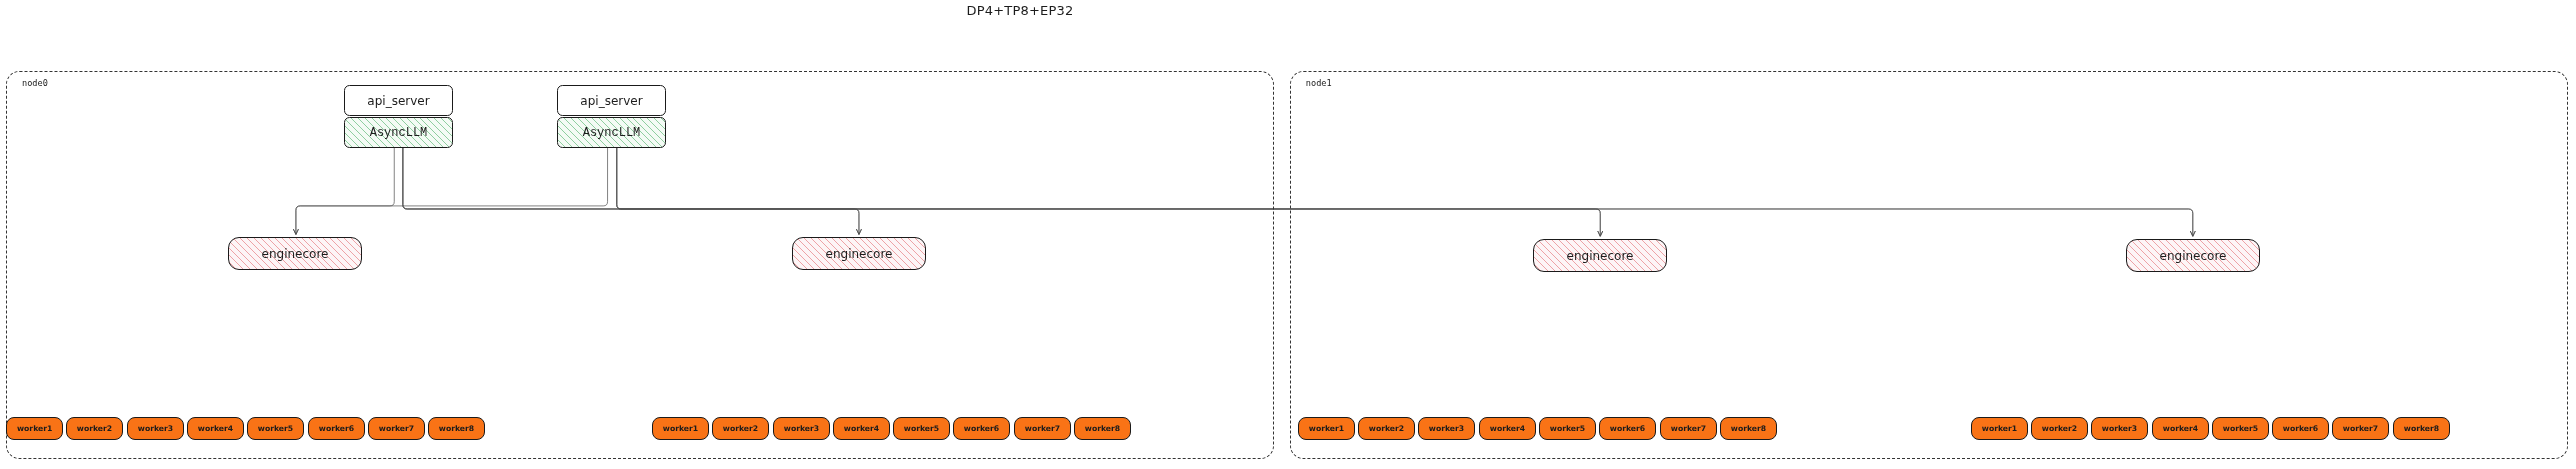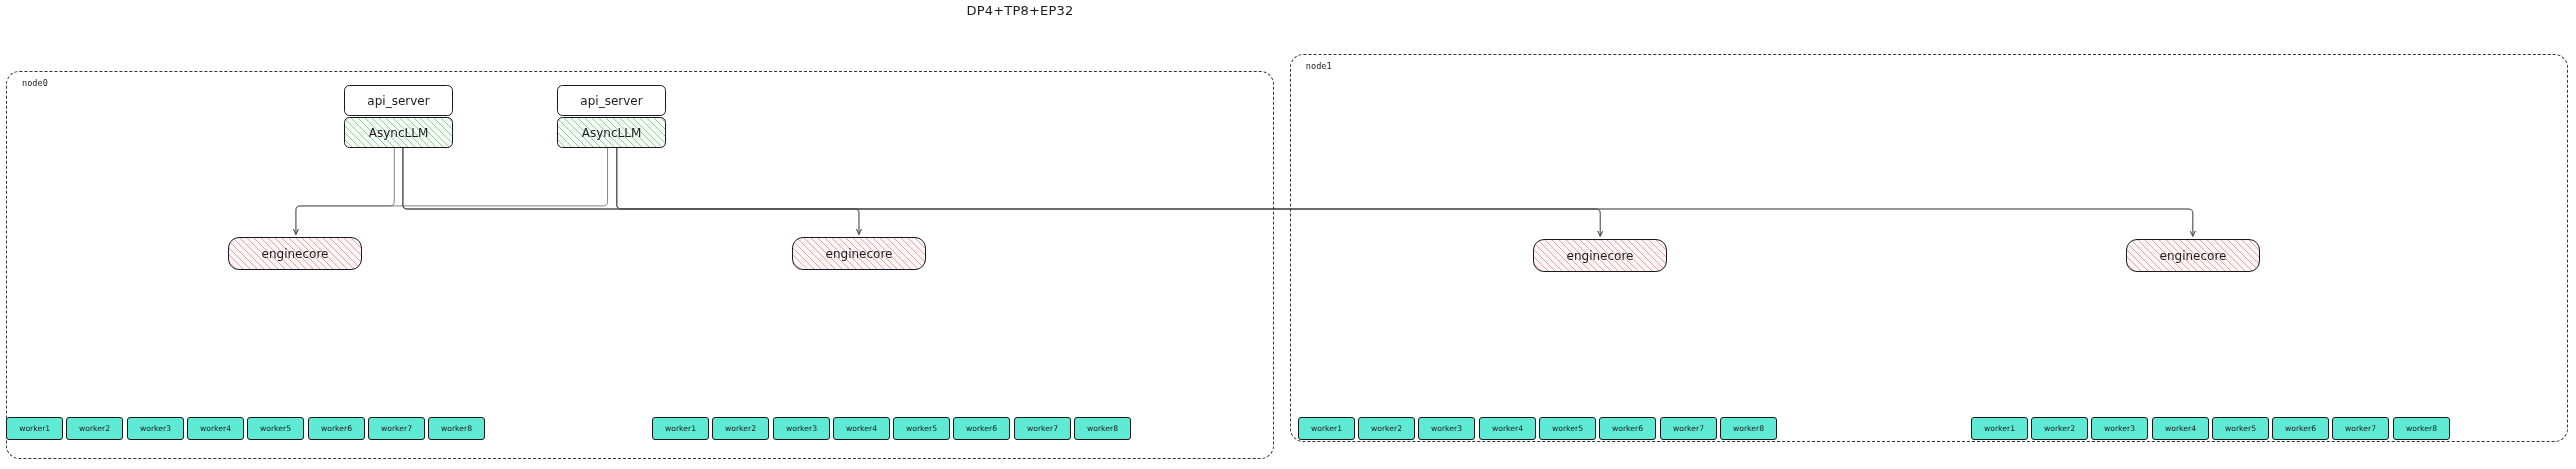--- a/index.html
+++ b/index.html
@@ -77,39 +77,41 @@
   
   .box-async {
     background-color: #f4fbf5;
     background-image: repeating-linear-gradient(
       45deg,
       rgba(60,170,90,0.55) 0px,
       rgba(60,170,90,0.55) 0.7px,
       rgba(0,0,0,0) 0.7px,
       rgba(0,0,0,0) 4.9px
     );
+    font-family: Liberation Mono, monospace;
   }
 
   
   .box-engine {
     background-color: #fdf5f6;
     background-image: repeating-linear-gradient(
       45deg,
       rgba(225,95,100,0.55) 0px,
       rgba(225,95,100,0.55) 0.7px,
       rgba(0,0,0,0) 0.7px,
       rgba(0,0,0,0) 4.9px
     );
     border-radius: 11px;
   }
 
   .box-worker {
-    background: #5eead4;
-    border-radius: 3px;
+    background: #f97316;
+    border-radius: 8px;
     font-size: 7.7px;
+    font-weight: bold;
   }
 
   
   #edge-layer {
     position: absolute;
     left: 0; top: 0;
     width: 2576px;
     height: 469px;
     pointer-events: none;
   }
@@ -136,21 +138,21 @@
         <path d="M 1002 240 L 1002 333 Q 1002 340 1009 340 L 1389 340 Q 1396 340 1396 347 L 1396 381" marker-end="url(#arrowhead)"></path>
         <path d="M 1002 240 L 1002 333 Q 1002 340 1009 340 L 2595 340 Q 2602 340 2602 347 L 2602 384" marker-end="url(#arrowhead)"></path>
         <path d="M 1002 240 L 1002 333 Q 1002 340 1009 340 L 3559 340 Q 3566 340 3566 347 L 3566 384" marker-end="url(#arrowhead)"></path>
       </g>
   </svg>
 
   <div id="cluster-layer">
       <div class="node-cluster" style="left: 6.2px; top: 71px; width: 1268px; height: 388px;">
         <div class="node-label">node0</div>
       </div>
-      <div class="node-cluster" style="left: 1290px; top: 54px; width: 1278px; height: 388px;">
+      <div class="node-cluster" style="left: 1290px; top: 71px; width: 1278px; height: 388px;">
         <div class="node-label">node1</div>
       </div>
     </div>
 
   <div id="box-layer">
       <div class="box box-api" style="left: 344px; top: 85px; width: 109px; height: 31px;">api_server</div>
       <div class="box box-api" style="left: 557px; top: 85px; width: 109px; height: 31px;">api_server</div>
       <div class="box box-async" style="left: 344px; top: 117px; width: 109px; height: 31px;">AsyncLLM</div>
       <div class="box box-async" style="left: 557px; top: 117px; width: 109px; height: 31px;">AsyncLLM</div>
       <div class="box box-engine" style="left: 228px; top: 237px; width: 134px; height: 33px;">enginecore</div>

